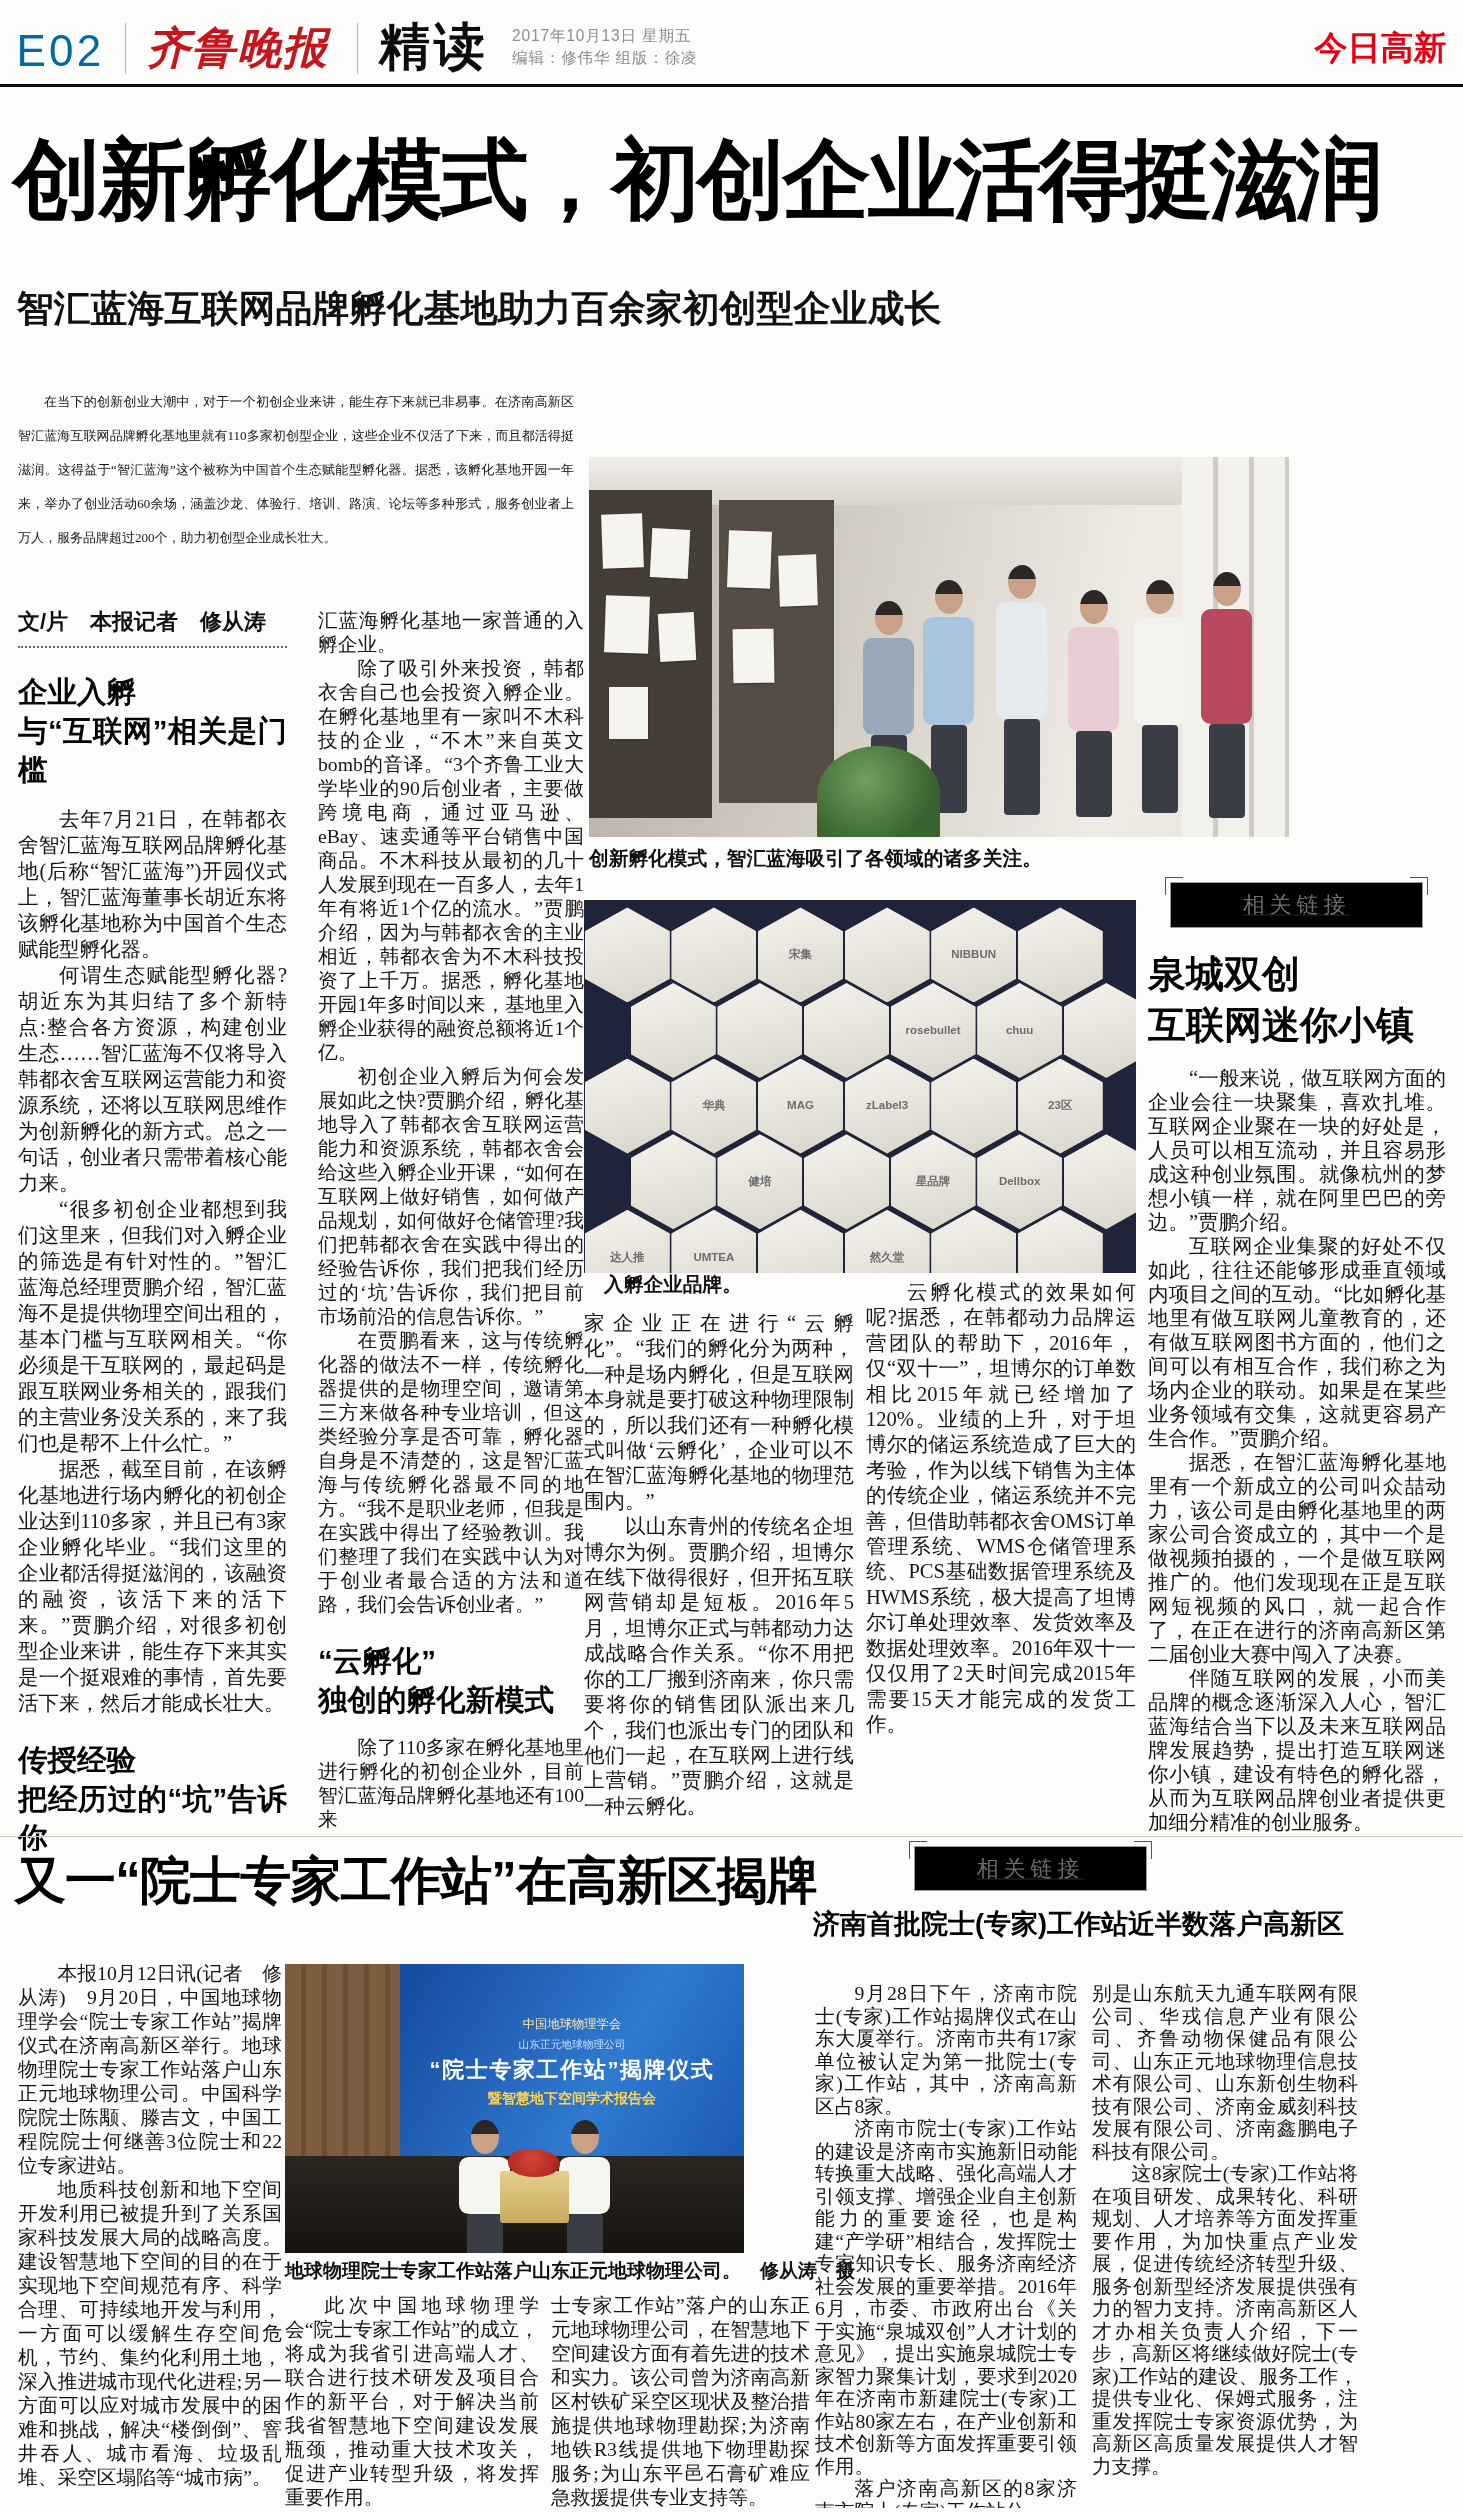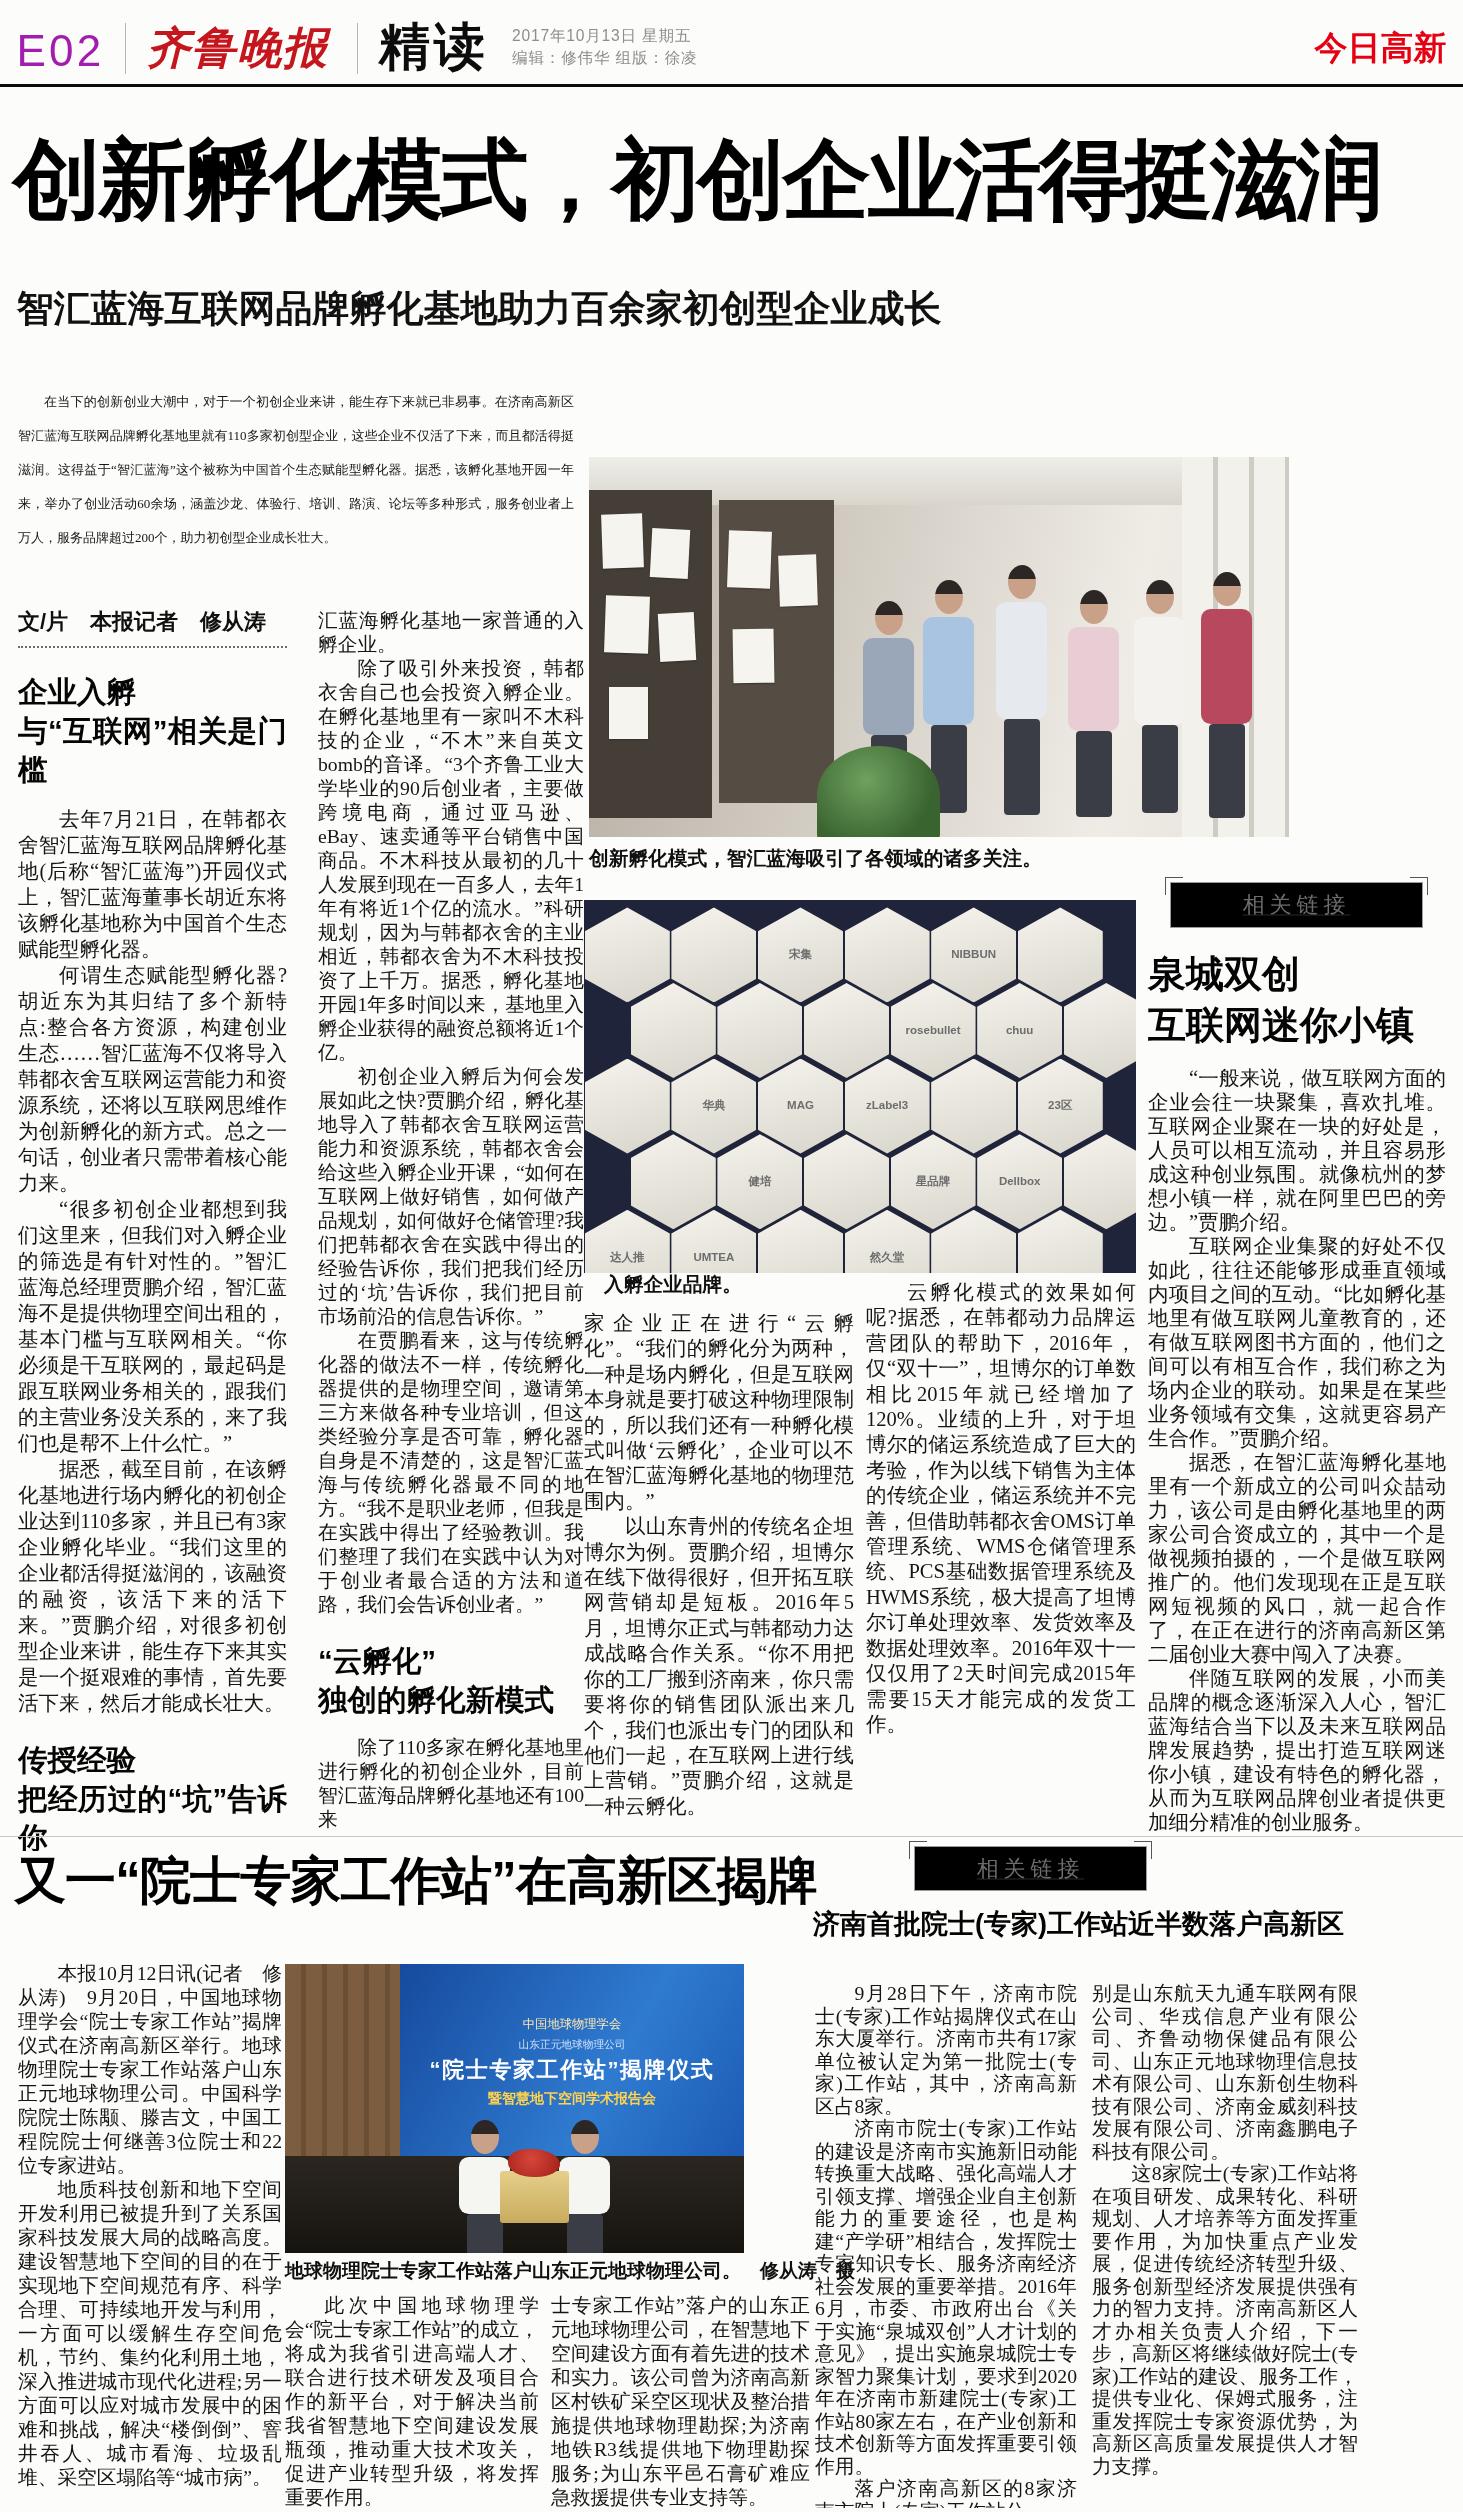--- a/index.html
+++ b/index.html
@@ -1,20 +1,20 @@
 <!DOCTYPE html>
 <html style="font-size:13px"><head>
 <meta charset="utf-8">
 <style>
   html,body{margin:0;padding:0;}
   body{width:1463px;height:2512px;position:relative;background:#fcfcfa;overflow:hidden;
        font-family:"Liberation Serif",serif;color:#151515;}
   .abs{position:absolute;}
   
-  .pagecode{font:400 44px/49px "Liberation Sans",sans-serif;color:#a21caf;letter-spacing:3.3px;}
+  .pagecode{font:400 44px/49px "Liberation Sans",sans-serif;color:#0369a1;letter-spacing:3.3px;}
   .vline{width:0.8px;background:#b5b5b5;}
   .masthead{font:900 44px/49px "DejaVu Serif",serif;font-style:italic;color:#c5161d;letter-spacing:1.6px;}
   .sectitle{font:900 51px/54px "Liberation Sans",sans-serif;color:#0c0c0c;letter-spacing:4.1px;}
   .dateblock{font:400 15.6px/22px "Liberation Sans",sans-serif;color:#8d8d8d;letter-spacing:0.8px;}
   .corner{font:900 33px/38px "Liberation Sans",sans-serif;color:#e60012;}
   .toprule{background:#0b0b0b;}
   
   .headline1{font:900 88px/98px "Liberation Sans",sans-serif;color:#000;letter-spacing:-2.5px;white-space:nowrap;}
   .subhead1{font:800 37px/44px "Liberation Sans",sans-serif;color:#111;}
   .t-intro{font-size:13px;line-height:34px;text-align:justify;color:#161616;}
@@ -166,21 +166,21 @@
   <p>据悉，截至目前，在该孵化基地进行场内孵化的初创企业达到110多家，并且已有3家企业孵化毕业。“我们这里的企业都活得挺滋润的，该融资的融资，该活下来的活下来。”贾鹏介绍，对很多初创型企业来讲，能生存下来其实是一个挺艰难的事情，首先要活下来，然后才能成长壮大。</p>
   <h3 class="colhead">
     <span class="l">传授经验</span>
     <span class="l">把经历过的“坑”告诉你</span>
   </h3>
 
 </div>
 
 <div class="abs col fz2429" style="left:318px;top:608px;width:266px;height:1243px;">
   <p class="ni">汇蓝海孵化基地一家普通的入孵企业。</p>
-  <p>除了吸引外来投资，韩都衣舍自己也会投资入孵企业。在孵化基地里有一家叫不木科技的企业，“不木”来自英文bomb的音译。“3个齐鲁工业大学毕业的90后创业者，主要做跨境电商，通过亚马逊、eBay、速卖通等平台销售中国商品。不木科技从最初的几十人发展到现在一百多人，去年1年有将近1个亿的流水。”科研规划，因为与韩都衣舍的主业相近，韩都衣舍为不木科技投资了上千万。据悉，孵化基地开园1年多时间以来，基地里入孵企业获得的融资总额将近1个亿。</p>
+  <p>除了吸引外来投资，韩都衣舍自己也会投资入孵企业。在孵化基地里有一家叫不木科技的企业，“不木”来自英文bomb的音译。“3个齐鲁工业大学毕业的90后创业者，主要做跨境电商，通过亚马逊、eBay、速卖通等平台销售中国商品。不木科技从最初的几十人发展到现在一百多人，去年1年有将近1个亿的流水。”贾鹏介绍，因为与韩都衣舍的主业相近，韩都衣舍为不木科技投资了上千万。据悉，孵化基地开园1年多时间以来，基地里入孵企业获得的融资总额将近1个亿。</p>
   <p>初创企业入孵后为何会发展如此之快?贾鹏介绍，孵化基地导入了韩都衣舍互联网运营能力和资源系统，韩都衣舍会给这些入孵企业开课，“如何在互联网上做好销售，如何做产品规划，如何做好仓储管理?我们把韩都衣舍在实践中得出的经验告诉你，我们把我们经历过的‘坑’告诉你，我们把目前市场前沿的信息告诉你。”</p>
   <p>在贾鹏看来，这与传统孵化器的做法不一样，传统孵化器提供的是物理空间，邀请第三方来做各种专业培训，但这类经验分享是否可靠，孵化器自身是不清楚的，这是智汇蓝海与传统孵化器最不同的地方。“我不是职业老师，但我是在实践中得出了经验教训。我们整理了我们在实践中认为对于创业者最合适的方法和道路，我们会告诉创业者。”</p>
   <h3 class="colhead">
     <span class="l">“云孵化”</span>
     <span class="l">独创的孵化新模式</span>
   </h3>
   <p>除了110多家在孵化基地里进行孵化的初创企业外，目前智汇蓝海品牌孵化基地还有100来</p>
 </div>
 
 <div class="abs hexwall" style="left:584px;top:900px;width:552px;height:366px;">

